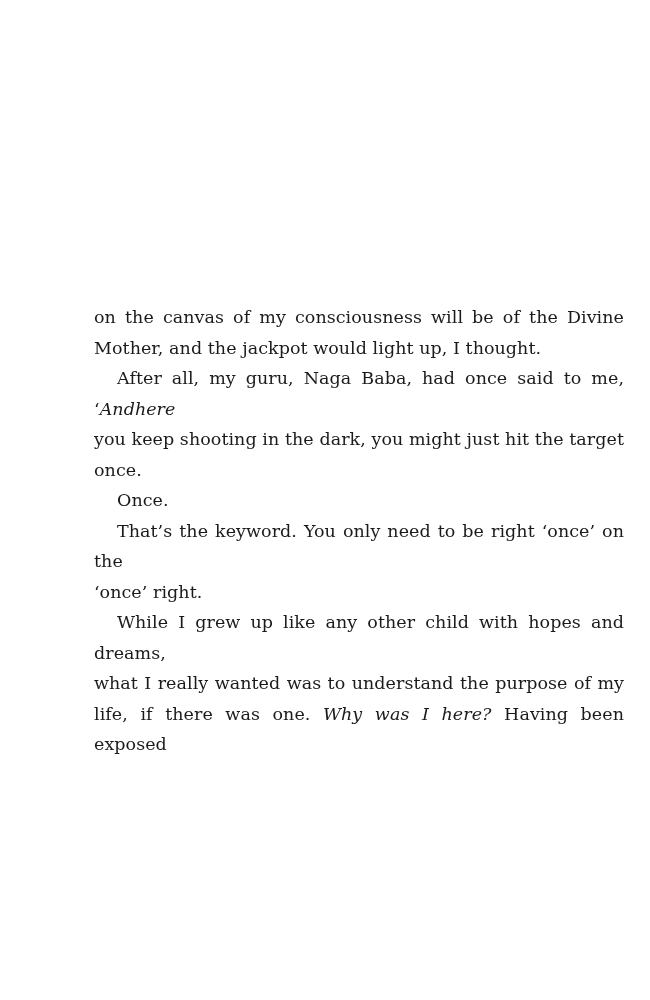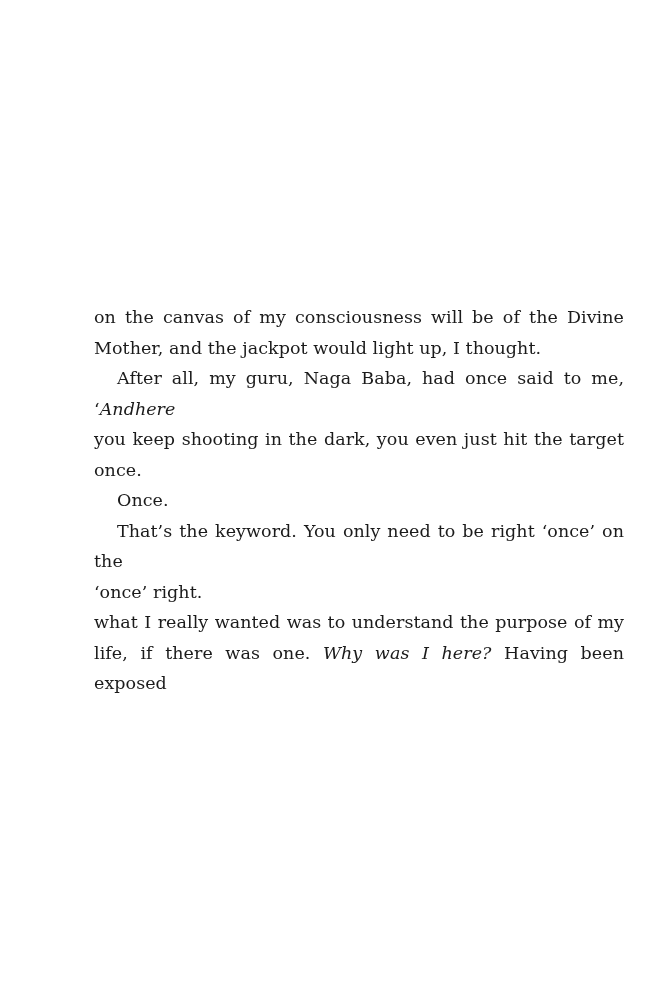--- a/index.html
+++ b/index.html
@@ -53,28 +53,29 @@
 <body>
 
 <div class="page">
   <div class="text-block" id="text-block">
       <div class="paragraph">
         <div class="line"><span class="seg-r">on the canvas of my consciousness will be of the Divine</span></div>
         <div class="line pg-last"><span class="seg-r">Mother, and the jackpot would light up, I thought.</span></div>
       </div>
       <div class="paragraph">
         <div class="line indent"><span class="seg-r">After all, my guru, Naga Baba, had once said to me, ‘</span><span class="seg-i">Andhere</span></div>
-        <div class="line"><span class="seg-r">you keep shooting in the dark, you even just hit the target</span></div>
+        <div class="line"><span class="seg-r">you keep shooting in the dark, you might just hit the target</span></div>
         <div class="line pg-last"><span class="seg-r">once.</span></div>
       </div>
       <div class="paragraph">
         <div class="line indent pg-last"><span class="seg-r">Once.</span></div>
       </div>
       <div class="paragraph">
         <div class="line indent"><span class="seg-r">That’s the keyword. You only need to be right ‘once’ on the</span></div>
         <div class="line pg-last"><span class="seg-r">‘once’ right.</span></div>
       </div>
       <div class="paragraph">
+        <div class="line indent"><span class="seg-r">While I grew up like any other child with hopes and dreams,</span></div>
         <div class="line"><span class="seg-r">what I really wanted was to understand the purpose of my</span></div>
         <div class="line"><span class="seg-r">life, if there was one. </span><span class="seg-i">Why was I here?</span><span class="seg-r"> Having been exposed</span></div>
       </div>
     </div>
 </div>
 
 </body></html>

